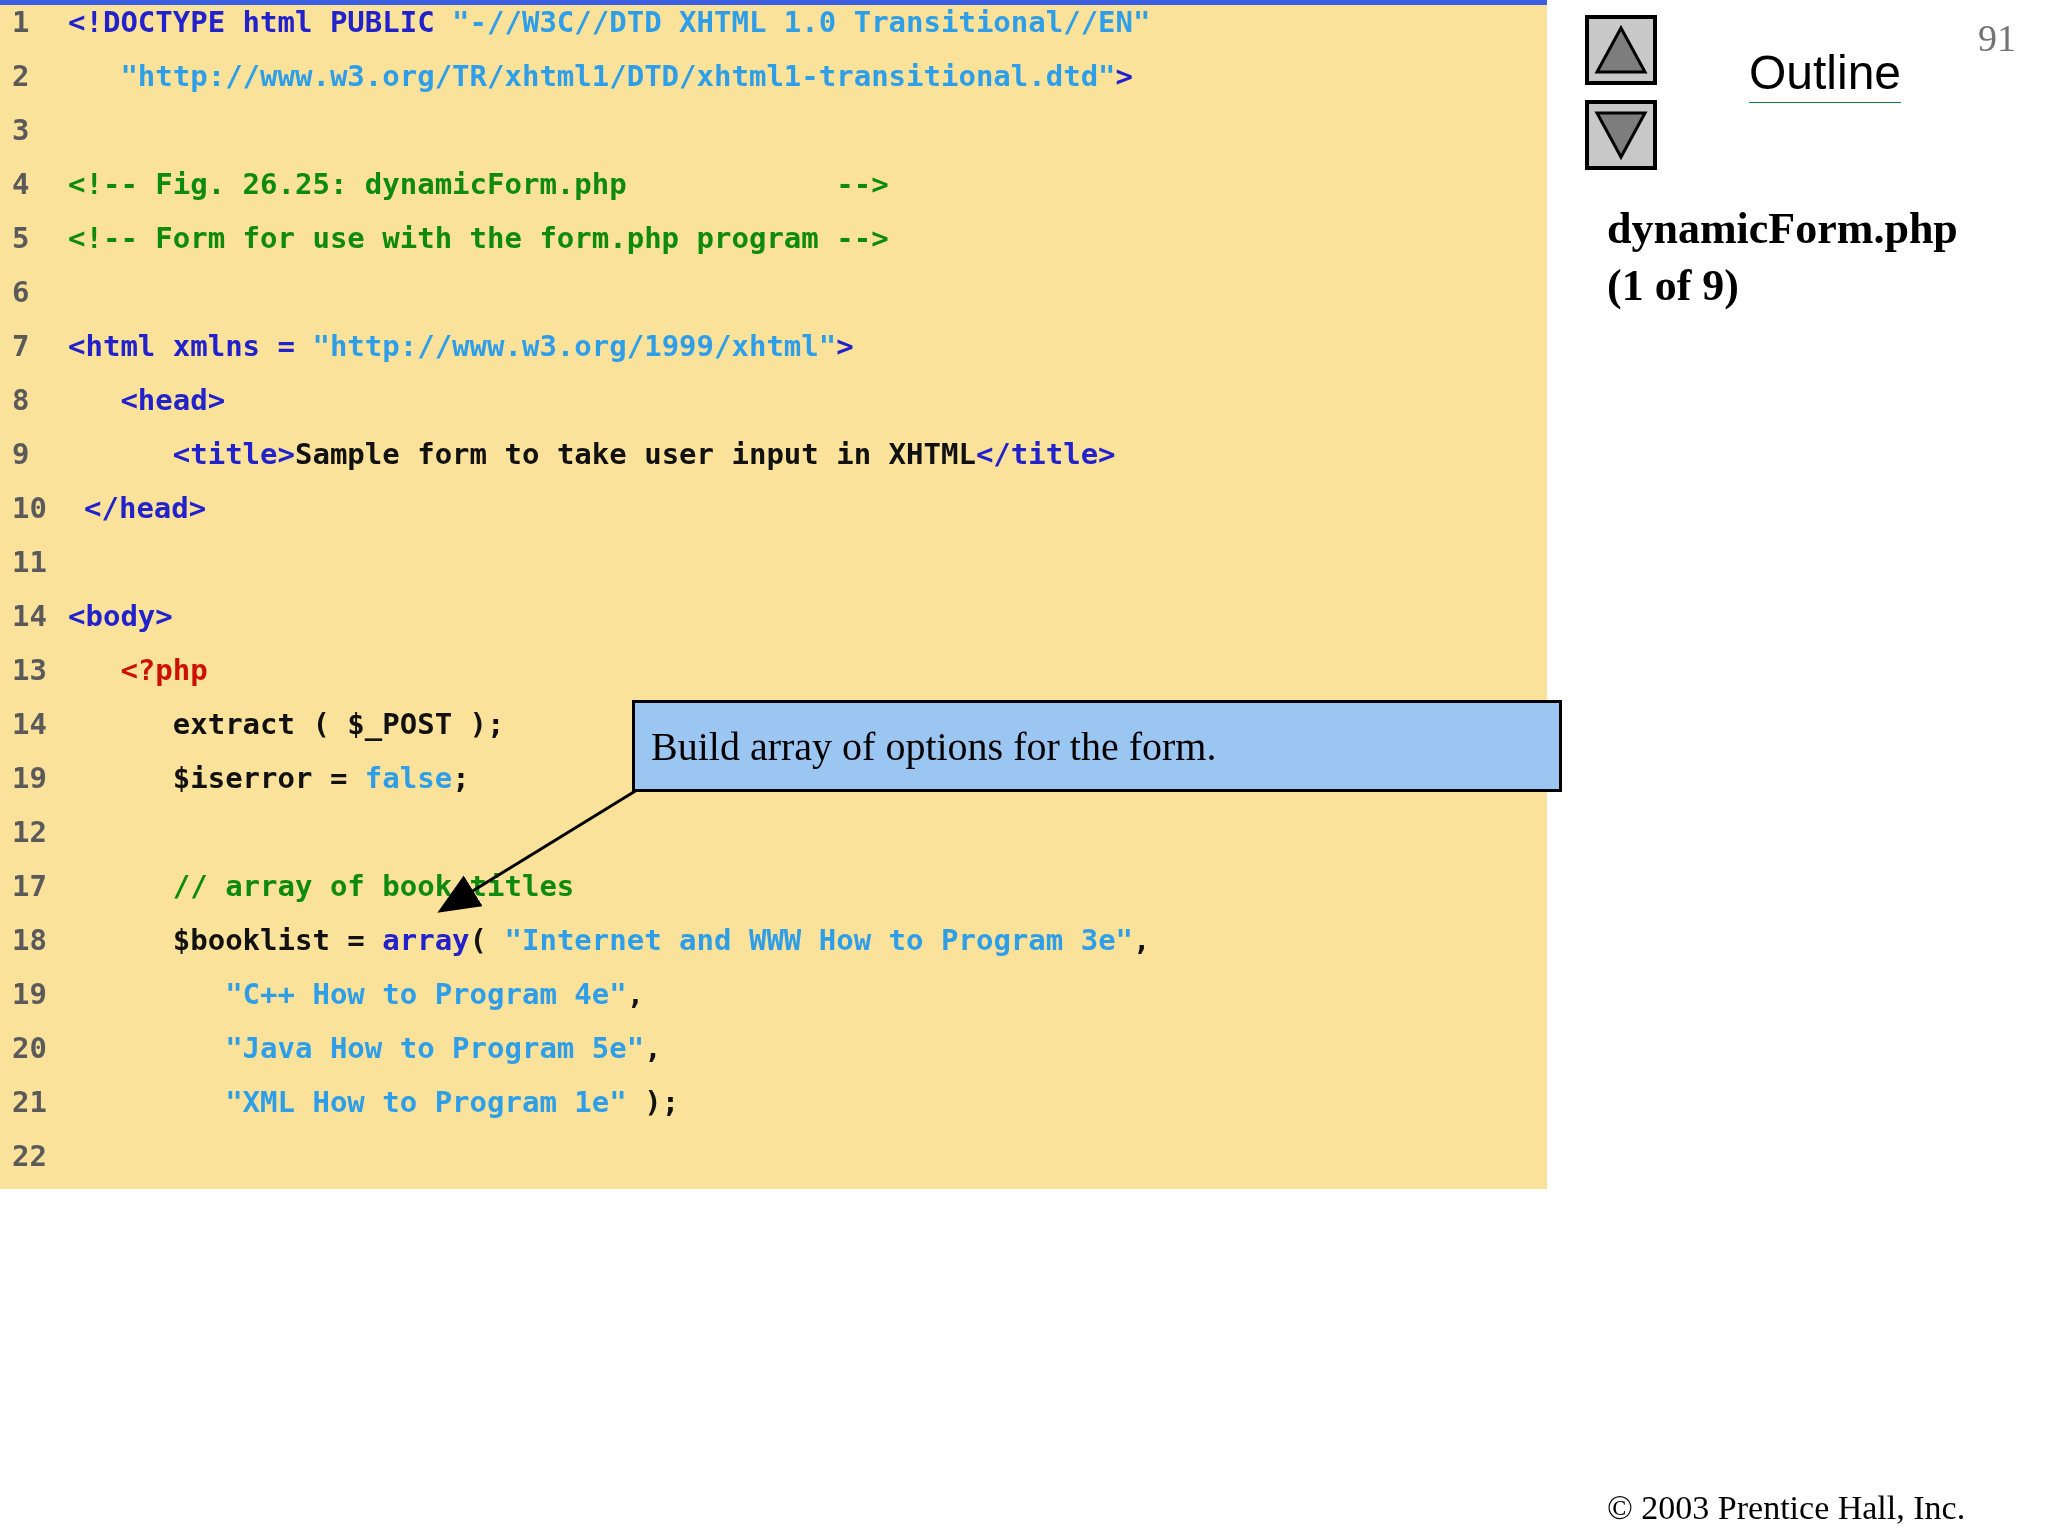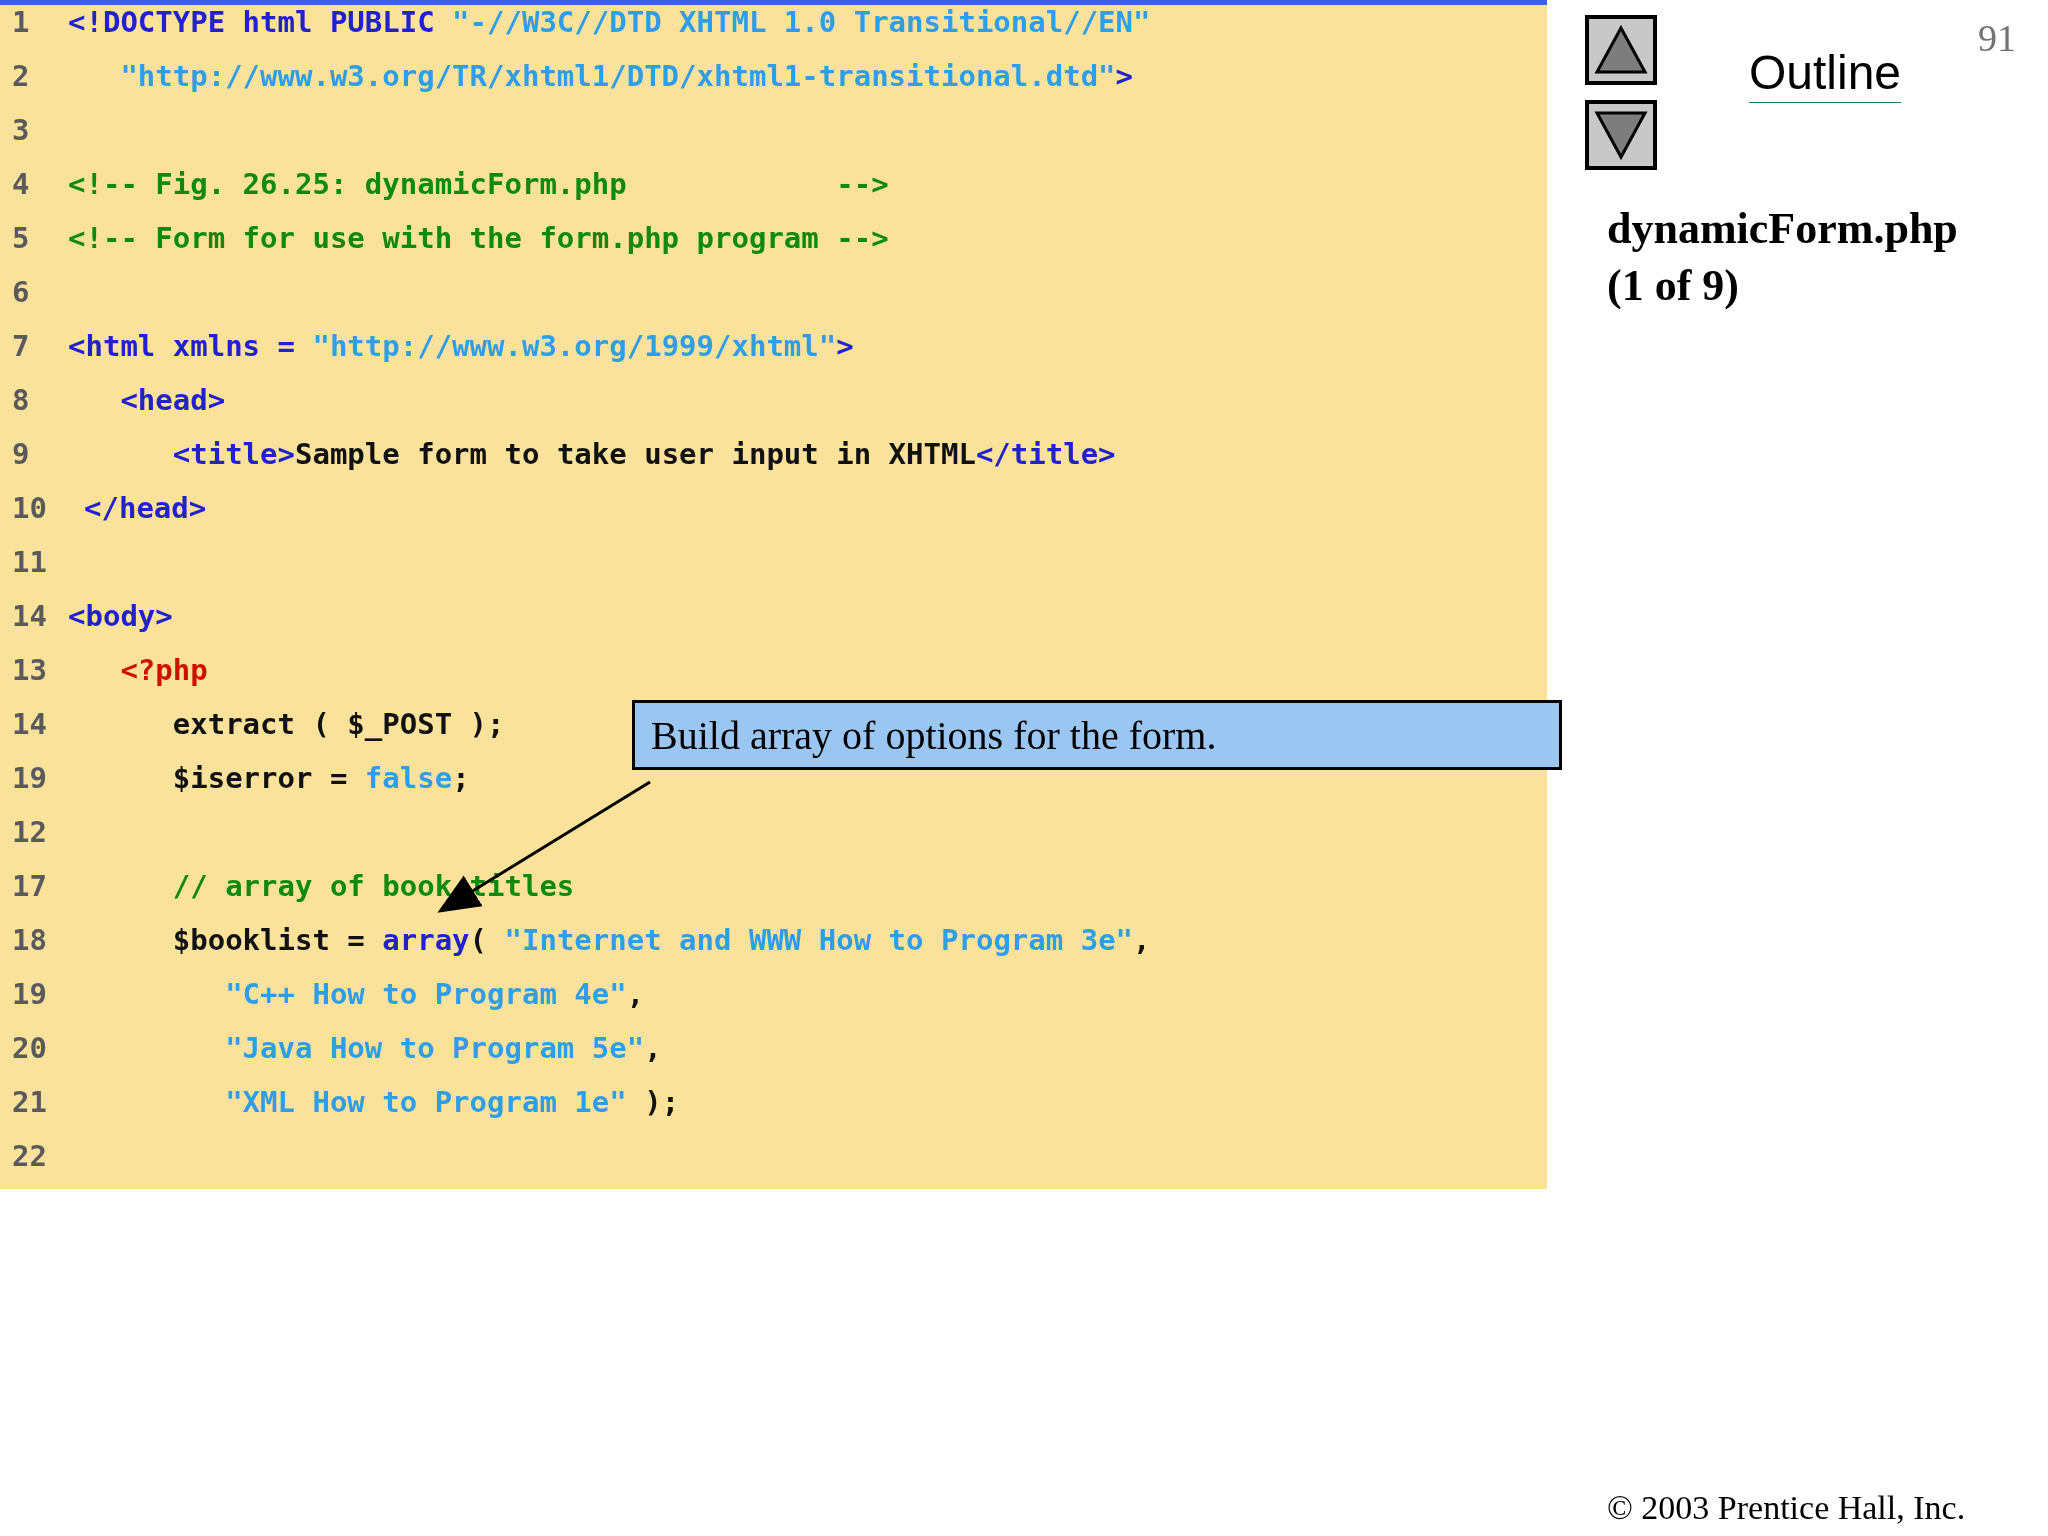--- a/index.html
+++ b/index.html
@@ -18,21 +18,21 @@
   .code-lines { position:absolute; left:0; top:-10px; right:0; }
   .code-line {
     display:flex; height:54px; line-height:54px;
     font-family:"DejaVu Sans Mono", monospace; font-weight:bold;
     font-size:29px; white-space:pre;
   }
   .ln { flex:none; width:56px; padding-left:12px; color:var(--linenum,#5A5A5A); }
   .code-text { flex:1; }
 
   .callout {
-    position:absolute; left:632px; top:700px; width:930px; height:70px;
+    position:absolute; left:632px; top:700px; width:930px; height:92px;
     background:var(--callout_bg,#9CC6F2); border:3px solid #000;
     box-sizing:border-box; display:flex; align-items:center;
     padding-left:16px; font-family:"Liberation Serif", serif;
     font-size:40px; color:#000; z-index:3;
   }
   .arrow-svg { position:absolute; left:420px; top:770px; z-index:2; }
 
   .nav-btn {
     position:absolute; left:1585px; width:72px; height:70px;
     background:#C8C8C8; border:4px solid #000; box-sizing:border-box;

